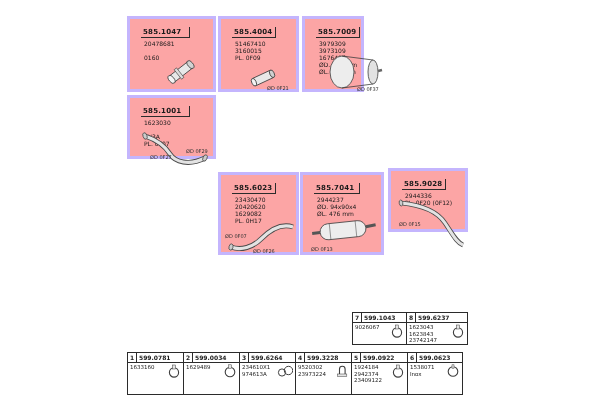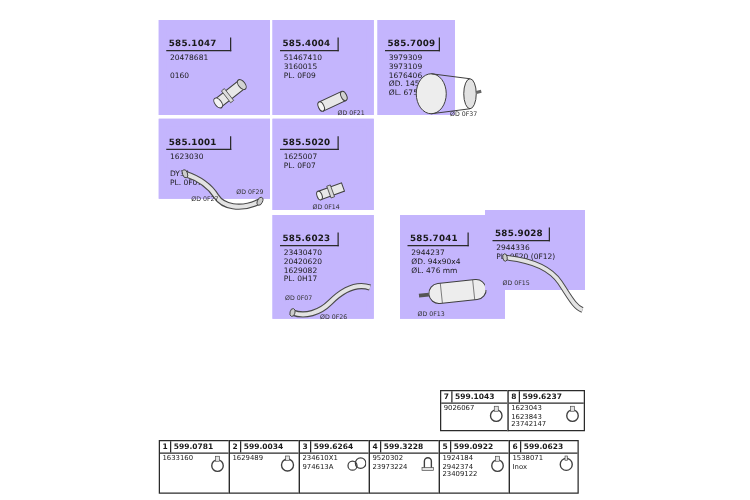--- a/index.html
+++ b/index.html
@@ -1,19 +1,19 @@
 <!DOCTYPE html>
 <html><head>
 <meta charset="utf-8">
 <style>
   * { margin:0; padding:0; box-sizing:border-box; }
   html,body { width:600px; height:400px; background:#ffffff; }
   body { font-family:"DejaVu Sans", sans-serif; color:#1a1a1a; position:relative; overflow:hidden; }
   .page { position:absolute; inset:0; background:#fff; }
-  .box { position:absolute; border:6px solid #c4b5fd; background:#c4b5fd; }
+  .box { position:absolute; border:3px solid #c4b5fd; background:#fca5a5;padding-left:11px; }
   .part-hd { display:inline-block; font-size:7px; font-weight:bold; letter-spacing:.2px;
              padding:1px 3px 1px 2px; min-width:68%;
              border-bottom:1px solid #2b2b2b; border-right:1px solid #2b2b2b; }
   .refs { font-size:6px; line-height:7px; padding:2px 2px 0 3px; white-space:pre-line; }
   .ann { position:absolute; font-size:5px; color:#333; white-space:nowrap; }
   .draw { position:absolute; }
   .strip { position:absolute; display:flex; }
   .scell { border:1px solid #2b2b2b; background:#fff; margin-left:-1px; display:flex; flex-direction:column; }
   .scell:first-child { margin-left:0; }
   .shd { display:flex; align-items:stretch; border-bottom:1px solid #2b2b2b; }
@@ -84,51 +84,38 @@
     <svg class="draw" style="left:7px;top:30px" width="76" height="42" viewBox="0 0 76 42">
       <path d="M8 8 C 20 12, 28 18, 33 26 S 52 38, 68 30" stroke="#4a4a4a" stroke-width="5" fill="none"></path>
       <path d="M8 8 C 20 12, 28 18, 33 26 S 52 38, 68 30" stroke="#e3e3e3" stroke-width="3.2" fill="none"></path>
       <ellipse cx="8" cy="8" rx="2" ry="3.4" transform="rotate(-20 8 8)" fill="#cccccc" stroke="#3f3f3f" stroke-width="0.7"></ellipse>
       <ellipse cx="68" cy="30" rx="2" ry="3.4" transform="rotate(25 68 30)" fill="#cccccc" stroke="#3f3f3f" stroke-width="0.7"></ellipse>
     </svg>
     <span class="ann" style="left:20px;top:56px">ØD 0F27</span>
     <span class="ann" style="left:56px;top:50px">ØD 0F29</span>
   </div>
 
-  <div class="box" style="left:218px;top:95px;width:81px;height:73px">
-    <div class="part-hd">585.5020</div>
-    <div class="refs">1625007
-PL. 0F07</div>
-    <svg class="draw" style="left:26px;top:42px" width="30" height="20" viewBox="0 0 30 20">
-      <g transform="rotate(-20 15 10)">
-        <rect x="5" y="6.5" width="20" height="7" fill="#e8e8e8" stroke="#3f3f3f" stroke-width="0.8"></rect>
-        <ellipse cx="5" cy="10" rx="2" ry="3.6" fill="#f4f4f4" stroke="#3f3f3f" stroke-width="0.8"></ellipse>
-        <rect x="13" y="5" width="3" height="10" fill="#d8d8d8" stroke="#3f3f3f" stroke-width="0.6"></rect>
-      </g>
-    </svg>
-    <span class="ann" style="left:26px;top:62px">ØD 0F14</span>
-  </div>
 
 
   <div class="box" style="left:218px;top:172px;width:81px;height:83px">
     <div class="part-hd">585.6023</div>
     <div class="refs">23430470
 20420620
 1629082
 PL. 0H17</div>
     <svg class="draw" style="left:4px;top:40px" width="74" height="42" viewBox="0 0 74 42">
       <path d="M6 32 C 16 36, 28 32, 36 24 S 56 8, 68 12" stroke="#4a4a4a" stroke-width="5" fill="none"></path>
       <path d="M6 32 C 16 36, 28 32, 36 24 S 56 8, 68 12" stroke="#e3e3e3" stroke-width="3.2" fill="none"></path>
       <ellipse cx="6" cy="32" rx="2" ry="3.2" transform="rotate(15 6 32)" fill="#cccccc" stroke="#3f3f3f" stroke-width="0.7"></ellipse>
     </svg>
     <span class="ann" style="left:4px;top:58px">ØD 0F07</span>
     <span class="ann" style="left:32px;top:73px">ØD 0F26</span>
   </div>
 
-  <div class="box" style="left:320px;top:172px;width:84px;height:83px">
+  <div class="box" style="left:300px;top:172px;width:84px;height:83px">
     <div class="part-hd">585.7041</div>
     <div class="refs">2944237
 ØD. 94x90x4
 ØL. 476 mm</div>
     <svg class="draw" style="left:5px;top:38px" width="74" height="34" viewBox="0 0 74 34">
       <g transform="rotate(-6 37 17)">
         <rect x="12" y="9" width="46" height="16" rx="8" fill="#ededed" stroke="#3f3f3f" stroke-width="0.8"></rect>
         <path d="M4 17 L12 17 M58 16 L68 15" stroke="#555" stroke-width="3" fill="none"></path>
         <path d="M22 9 L22 25 M48 9 L48 25" stroke="#3f3f3f" stroke-width="0.5" fill="none"></path>
       </g>

